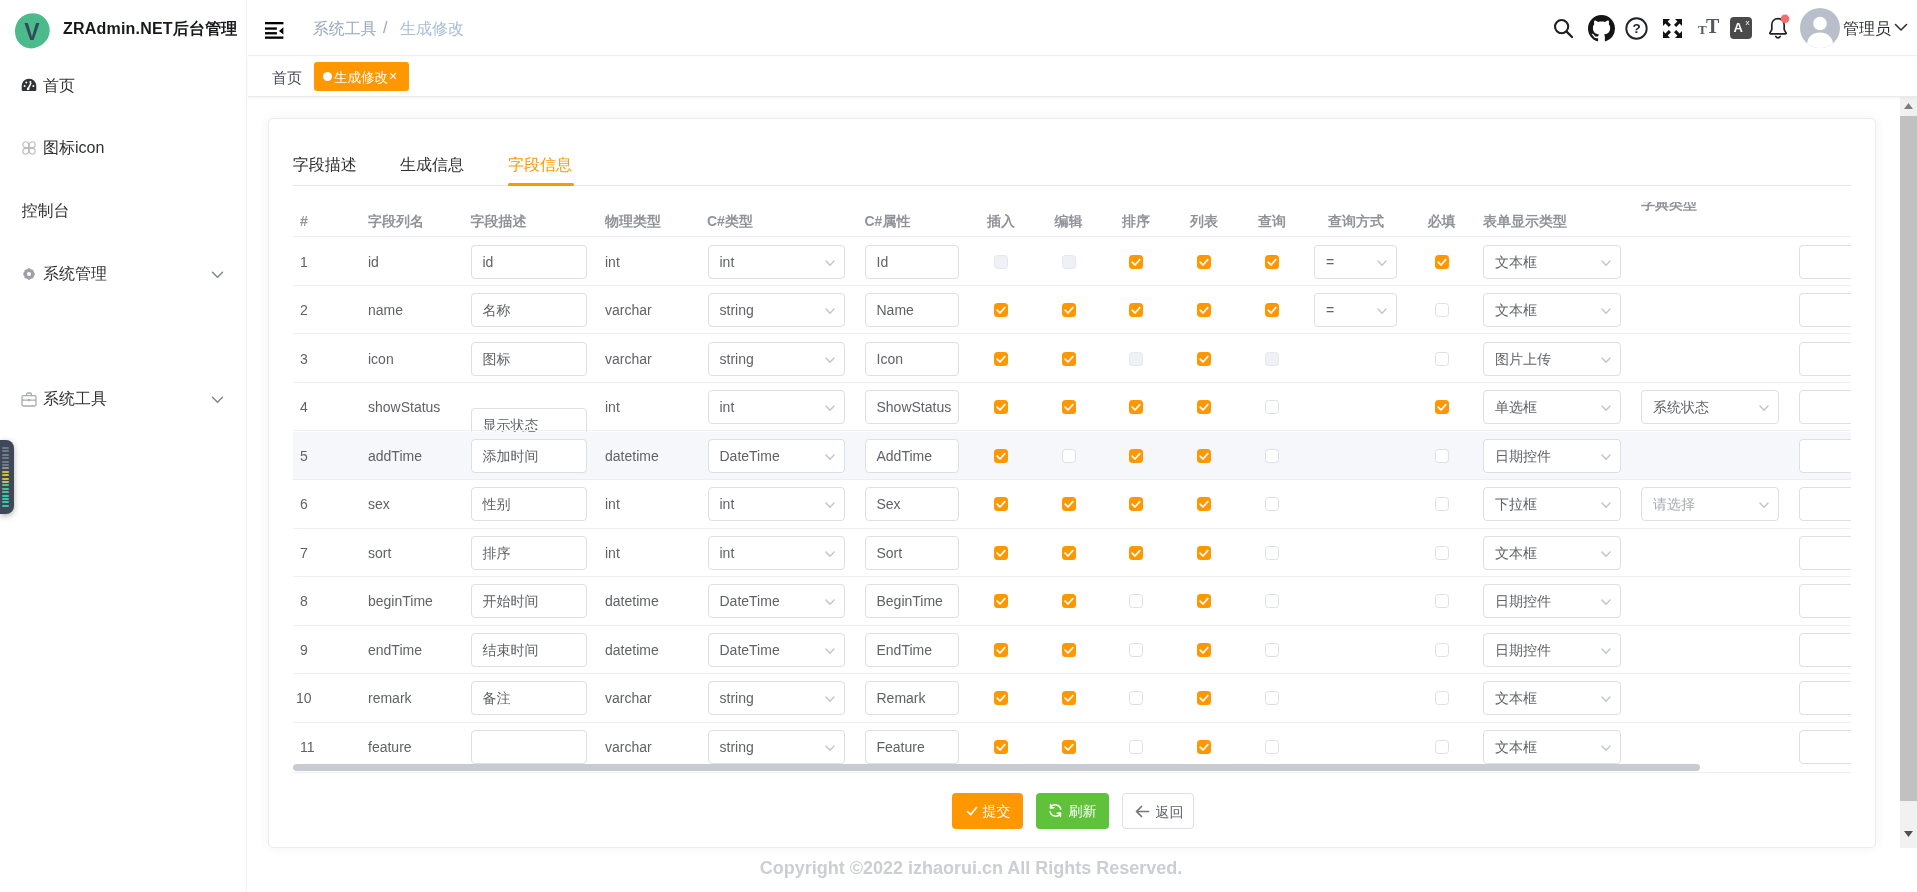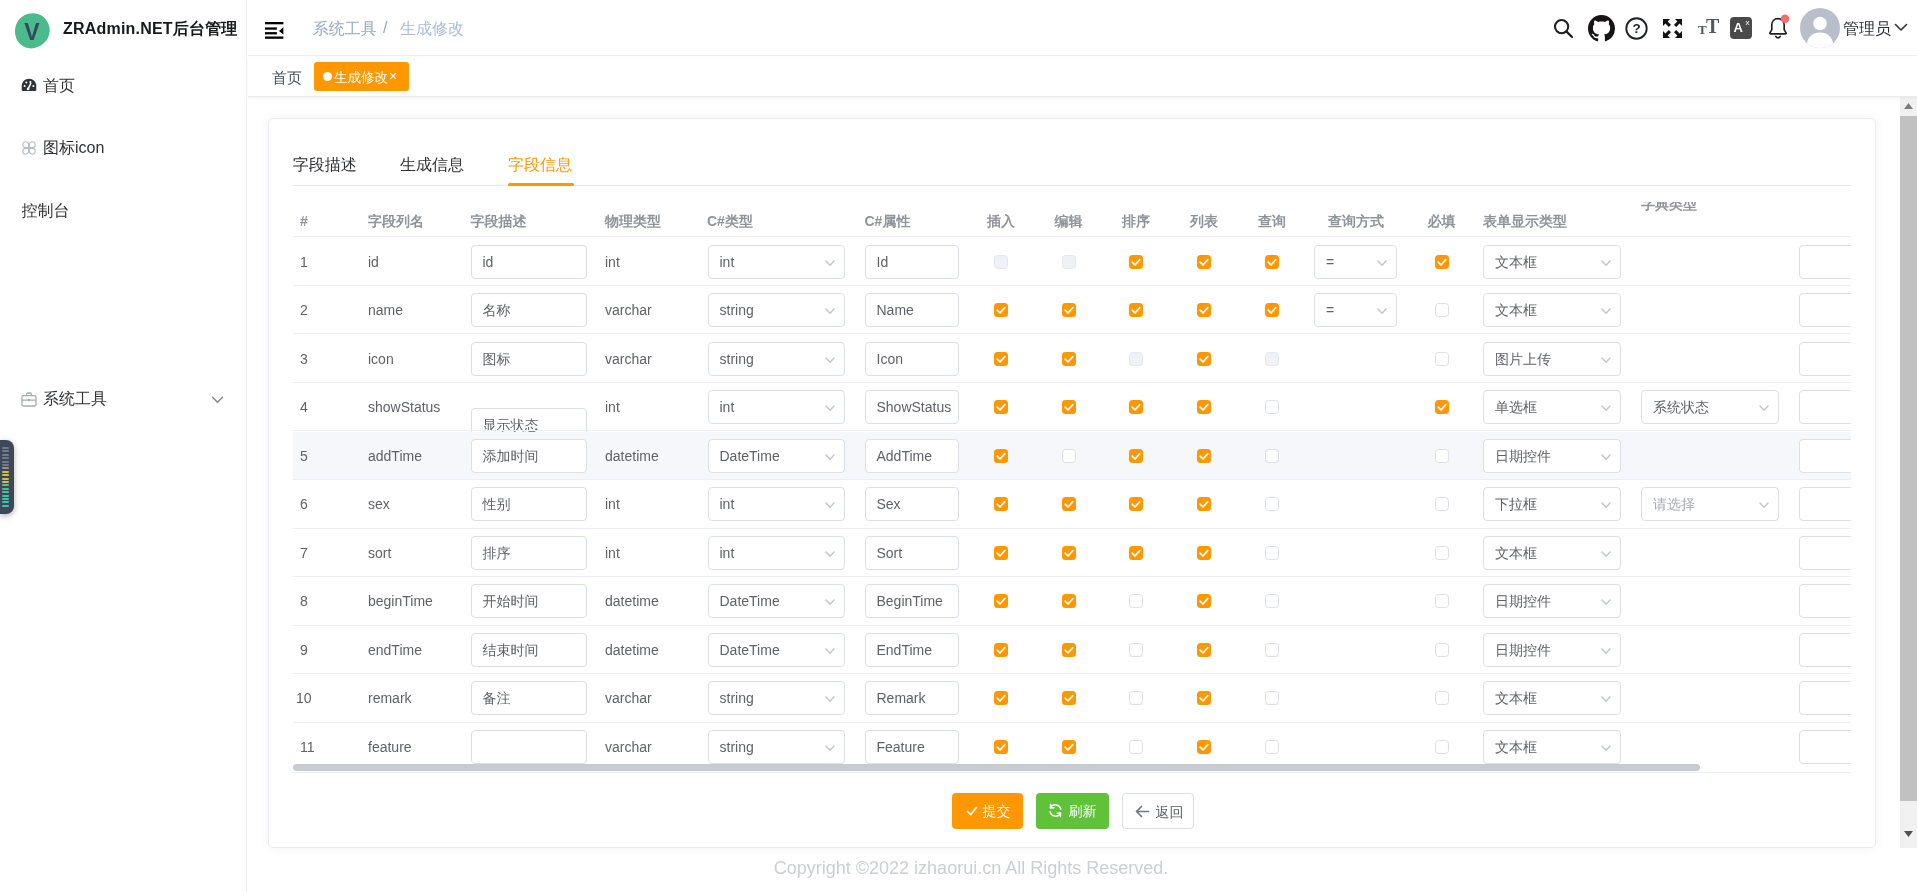--- a/index.html
+++ b/index.html
@@ -58,21 +58,21 @@
 .tclip { left:268px; top:202px; width:1583px; height:562px; overflow:hidden; }
 .tclip .inner { left:-268px; top:-202px; width:1917px; height:892px; }
 
 
 .hsb { left:293px; top:764px; width:1407px; height:7px; background:#c8ccd2; border-radius:4px; }
 .tbot { left:293px; top:772px; width:1558px; height:1px; background:#ebeef5; }
 
 .btn { top:793px; height:36px; border-radius:4px; color:#fff; font-size:14px; }
 .btn .lbl { font-size:14px; }
 
-.footer { left:248px; top:858px; width:1446px; text-align:center; font-size:18px; color:#ccced3; }
+.footer { left:248px; top:858px; width:1446px; text-align:center; font-size:18px; color:#ccced3;font-weight:bold; }
 
 .vsb { left:1900px; top:96px; width:17px; height:752px; background:#f1f1f1; }
 .vsb .thumb { left:0; top:20px; width:17px; height:685px; background:#c1c1c1; }
 </style></head>
 <body>
 
 <div class="navbar">
   <svg style="left:16.7px;top:21.7px" width="19" height="17" viewBox="0 0 19 17">
     <rect x="0" y="0" width="18.4" height="2.3" fill="#000"></rect>
     <rect x="0" y="5.4" width="11.9" height="2.3" fill="#000"></rect>
@@ -754,20 +754,34 @@
     </div>
 <div class="mi" style="top:120.4px">
       <svg width="16" height="16" viewBox="0 0 16 16" style="left:21px;top:20px">
 <path d="M7.6 7.6 V4.7 A2.9 2.9 0 1 0 4.7 7.6 Z M8.4 7.6 H11.3 A2.9 2.9 0 1 0 8.4 4.7 Z M8.4 8.4 V11.3 A2.9 2.9 0 1 0 11.3 8.4 Z M7.6 8.4 H4.7 A2.9 2.9 0 1 0 7.6 11.3 Z" fill="none" stroke="#b9bcc1" stroke-width="1.1"></path>
 </svg>
       <span class="mt" style="left:43.0px;color:#303133">图标icon</span>
     </div>
 <div class="mi" style="top:182.6px">
       <span class="mt" style="left:21.5px;color:#303133">控制台</span>
     </div>
+<div class="mi" style="top:245.9px">
+      <svg width="16" height="16" viewBox="0 0 16 16" style="left:21px;top:20px">
+<g fill="#9da0a6">
+<rect x="3.4" y="3.4" width="9.2" height="9.2" rx="1.6"></rect>
+<rect x="3.4" y="3.4" width="9.2" height="9.2" rx="1.6" transform="rotate(45 8 8)"></rect>
+<circle cx="8" cy="8" r="4.6"></circle>
+</g>
+<circle cx="8" cy="8" r="2" fill="#fff"></circle>
+</svg>
+      <span class="mt" style="left:43.0px;color:#303133">系统管理</span>
+      <svg class="mchev" width="13" height="8" viewBox="0 0 13 8">
+        <path d="M1.5 1.2 L6.5 6.2 L11.5 1.2" fill="none" stroke="#83878d" stroke-width="1.5" stroke-linecap="round" stroke-linejoin="round"></path>
+      </svg>
+    </div>
 <div class="mi" style="top:371.3px">
       <svg width="16" height="15" viewBox="0 0 16 15" style="left:21px;top:20.5px">
 <rect x="1" y="3.6" width="14" height="10.4" rx="1.4" fill="none" stroke="#a8abb0" stroke-width="1.3"></rect>
 <path d="M5.6 3.4V2.2c0-.7.5-1.2 1.2-1.2h2.4c.7 0 1.2.5 1.2 1.2v1.2M1 8.2h14" fill="none" stroke="#a8abb0" stroke-width="1.3"></path>
 <path d="M7 8.2h2" stroke="#a8abb0" stroke-width="2.2"></path>
 </svg>
       <span class="mt" style="left:43.0px;color:#303133">系统工具</span>
       <svg class="mchev" width="13" height="8" viewBox="0 0 13 8">
         <path d="M1.5 1.2 L6.5 6.2 L11.5 1.2" fill="none" stroke="#83878d" stroke-width="1.5" stroke-linecap="round" stroke-linejoin="round"></path>
       </svg>

